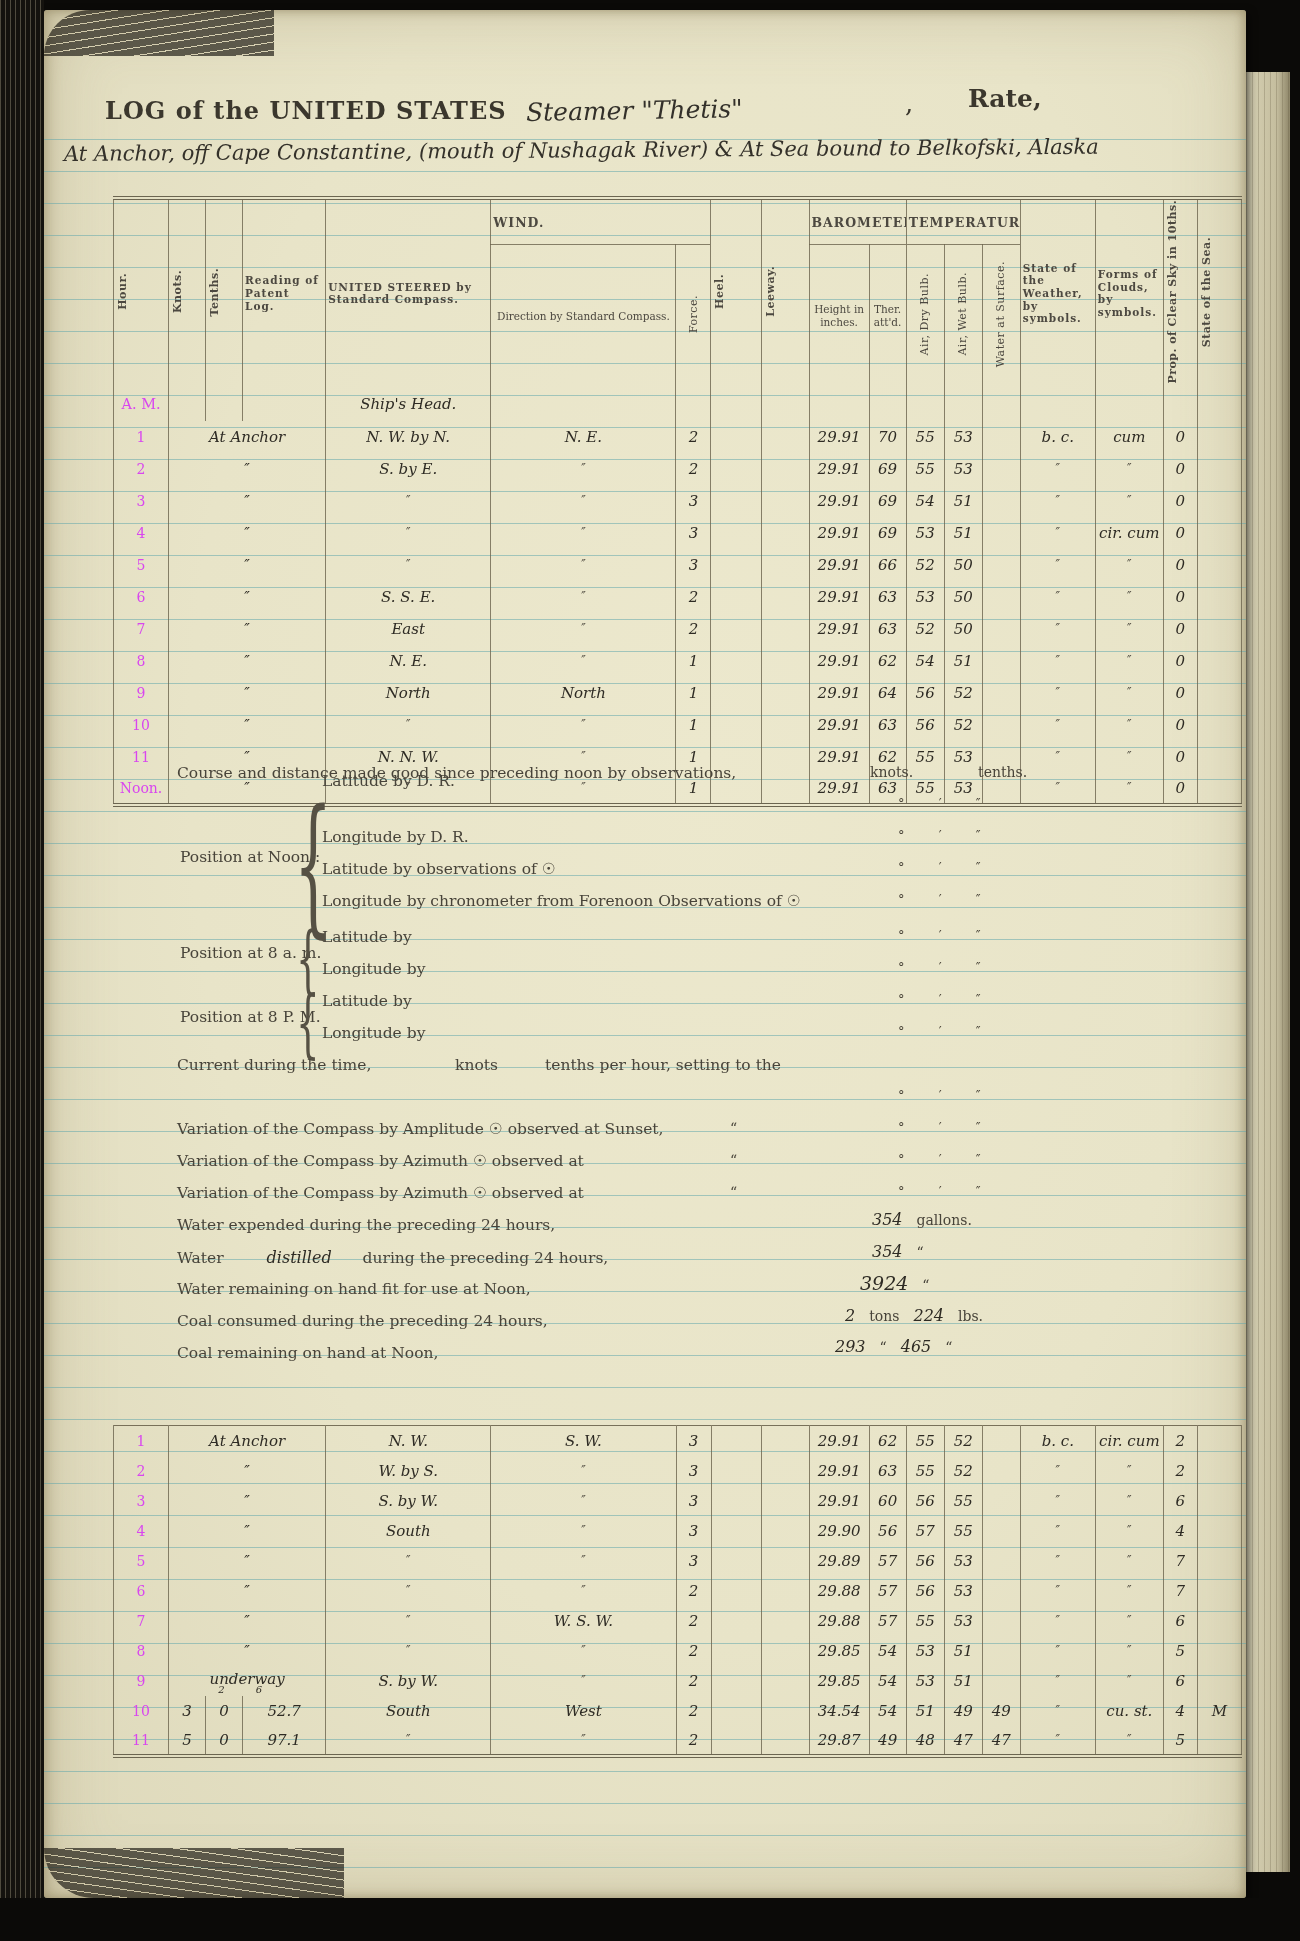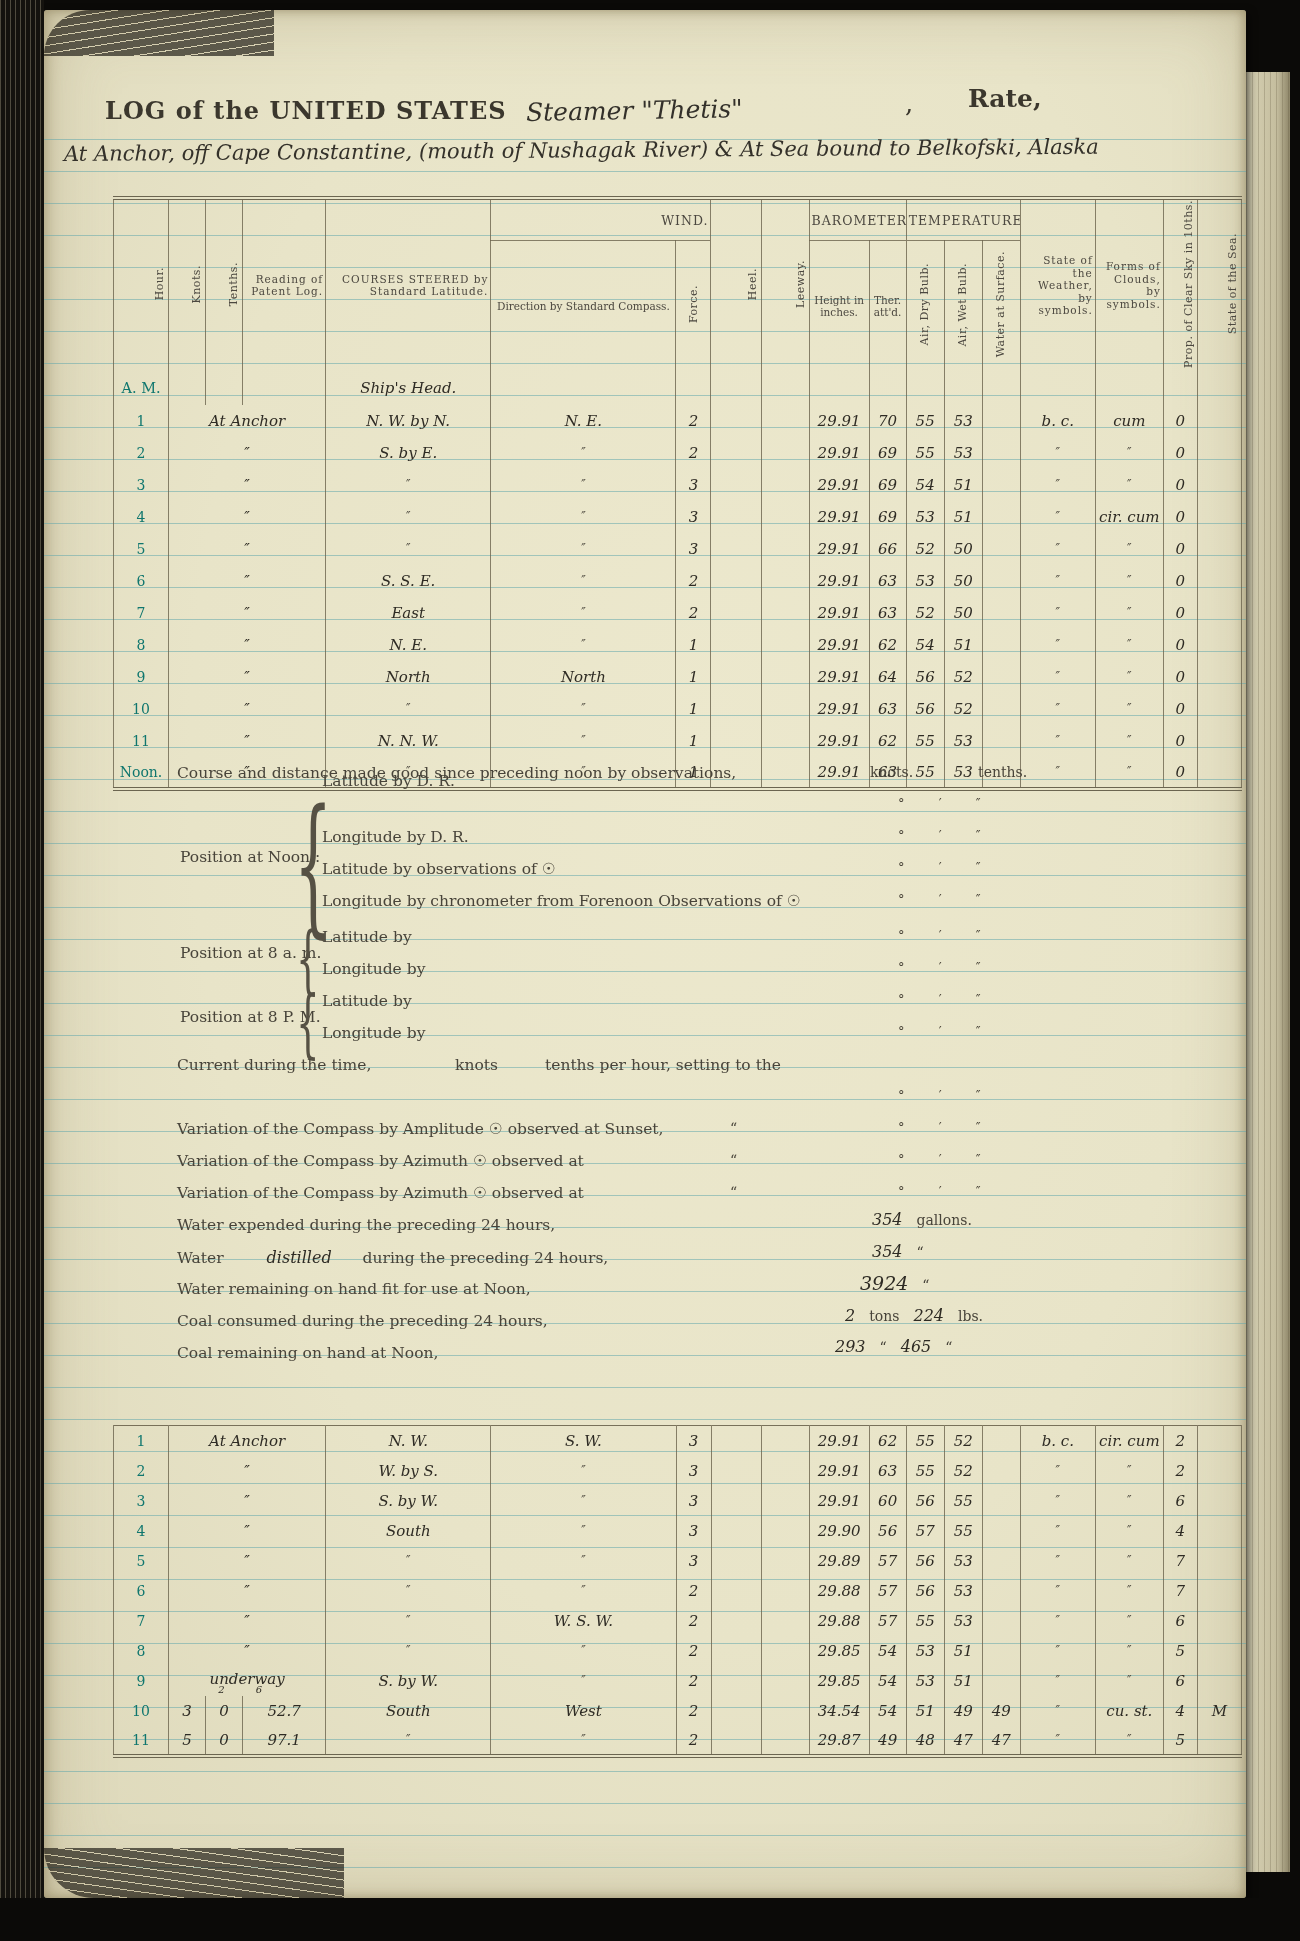--- a/index.html
+++ b/index.html
@@ -40,30 +40,30 @@
   .loc-line{position:absolute;left:64px;top:138px;width:1120px;font-size:21px;font-style:italic;
     color:#34312a;white-space:nowrap;transform:rotate(-.4deg);}
 
   
   table.log{position:absolute;left:113px;border-collapse:collapse;table-layout:fixed;width:1129px;
     background:transparent;}
   table.log td,table.log th{border-left:1px solid rgba(108,100,78,.8);padding:0 2px;overflow:hidden;}
   table.log td:last-child,table.log th:last-child{border-right:1px solid rgba(108,100,78,.8);}
   table.am{top:196px;border-top:4px double #6b6550;border-bottom:4px double #6b6550;}
   table.pm{top:1425px;border-top:1px solid rgba(108,100,78,.9);border-bottom:4px double #6b6550;}
-  .ghead th{height:34px;font-weight:normal;font-size:12.5px;letter-spacing:1px;color:#4c4840;
-    text-align:right;vertical-align:middle;}
+  .ghead th{height:34px;font-weight:bold;font-size:12.5px;letter-spacing:1px;color:#4c4840;
+    text-align:left;vertical-align:middle;}
   .ghead th.grp{border-bottom:1px solid rgba(108,100,78,.8);}
   .shead th{height:72px;font-weight:normal;font-size:11px;color:#4c4840;text-align:center;vertical-align:middle;line-height:1.25;}
   th .vt{writing-mode:vertical-rl;transform:rotate(180deg);display:inline-block;font-size:11px;
     letter-spacing:.5px;white-space:nowrap;}
   th.small2{font-size:10.5px;line-height:1.2;}
   table.log tbody td{vertical-align:middle;text-align:center;}
   .hw{font-style:italic;font-size:15px;color:#2e2b24;}
-  .pr{font-style:normal;font-size:14px;color:#0f766e;}
+  .pr{font-style:normal;font-size:14px;color:#d946ef;}
   td.hour{text-align:center;}
   td.ampm{font-size:14.5px;}
   td.shead-script{text-align:left;padding-left:18px;font-size:15px;}
   td.anchor{text-align:center;}
   td .sub{font-size:10px;line-height:4px;letter-spacing:14px;}
   .dit{font-size:12px;color:#4a463c;}
 
   
   .sline{position:absolute;white-space:nowrap;font-size:15.5px;color:#48443a;}
   .sitem{position:absolute;white-space:nowrap;font-size:15.5px;color:#48443a;}
@@ -117,21 +117,21 @@
         <col style="width:68px">
       <col style="width:34px">
         <col style="width:44px">
     </colgroup>
     <thead>
       <tr class="ghead">
         <th rowspan="2"><span class="vt">Hour.</span></th>
         <th rowspan="2"><span class="vt">Knots.</span></th>
         <th rowspan="2"><span class="vt">Tenths.</span></th>
         <th rowspan="2" class="small2">Reading of Patent Log.</th>
-        <th rowspan="2" class="small2">COURSES STEERED by Standard Latitude.</th>
+        <th rowspan="2" class="small2">UNITED STEERED by Standard Compass.</th>
         <th colspan="2" class="grp">WIND.</th>
         <th rowspan="2"><span class="vt">Heel.</span></th>
         <th rowspan="2"><span class="vt">Leeway.</span></th>
         <th colspan="2" class="grp">BAROMETER.</th>
         <th colspan="3" class="grp">TEMPERATURE.</th>
         <th rowspan="2" class="small2">State of the Weather, by symbols.</th>
         <th rowspan="2" class="small2">Forms of Clouds, by symbols.</th>
         <th rowspan="2"><span class="vt">Prop. of Clear Sky in 10ths.</span></th>
         <th rowspan="2"><span class="vt">State of the Sea.</span></th>
       </tr>

